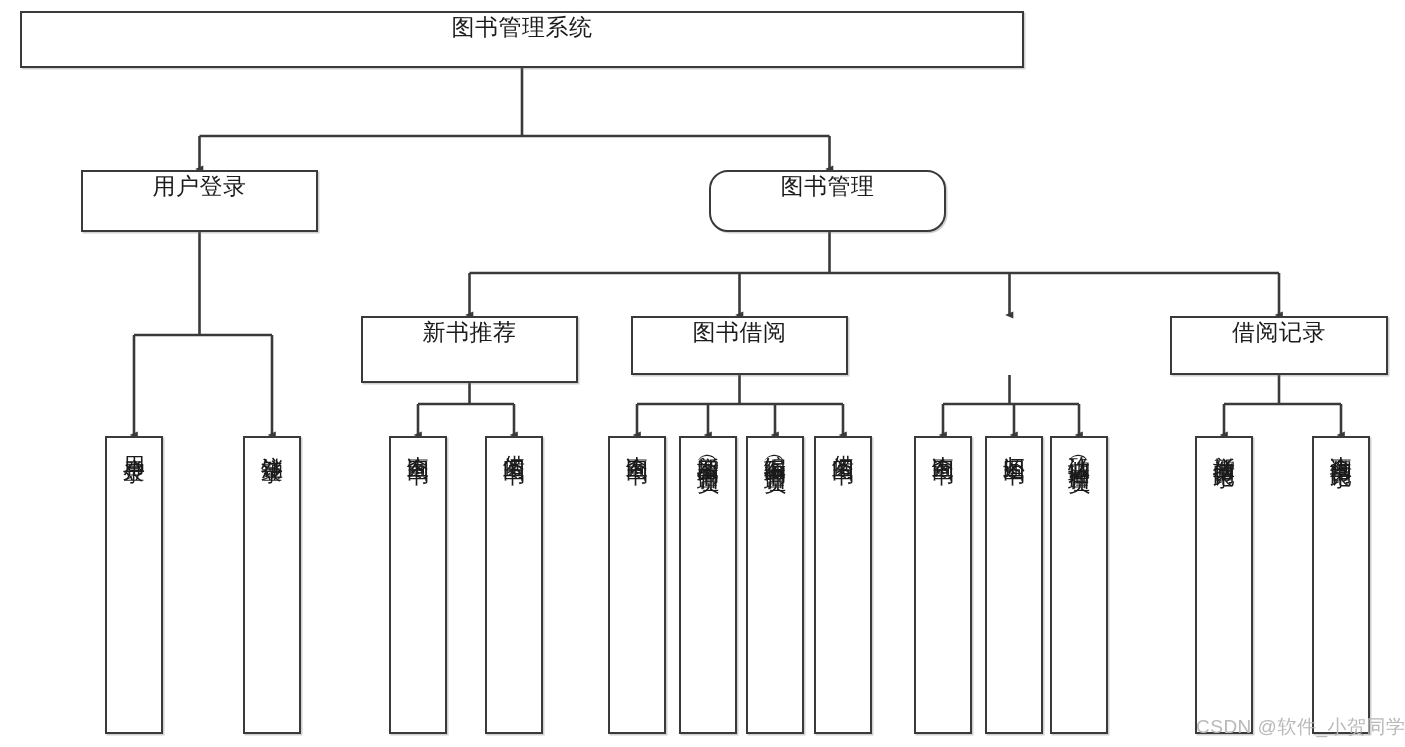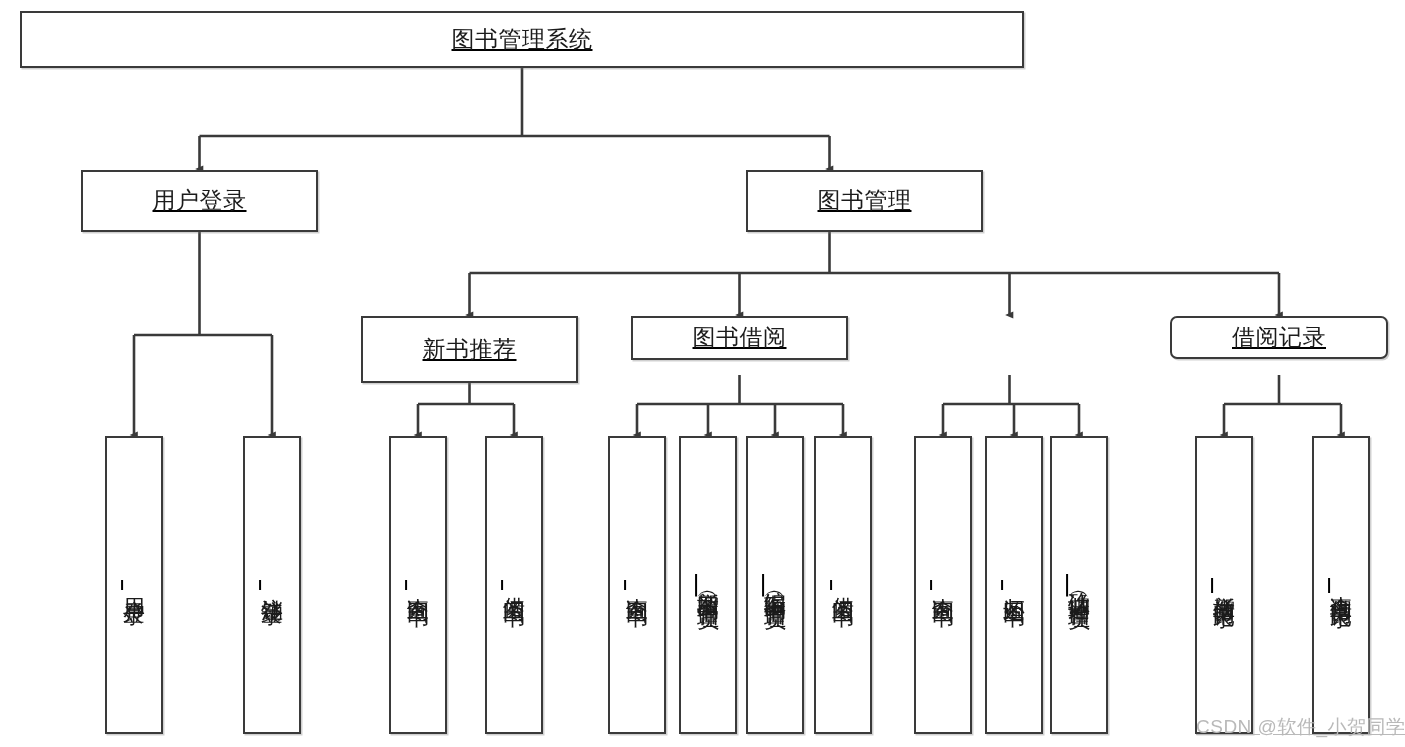--- a/index.html
+++ b/index.html
@@ -24,24 +24,23 @@
     width: 1405px;
     height: 747px;
     display: block;
   }
   .node-box {
     position: absolute;
     box-sizing: border-box;
     border: 2.5px solid #3a3a3a;
     background: #ffffff;
     display: flex;
-    align-items: center;
+    align-items: flex-start;
     justify-content: center;
     box-shadow: 1.5px 1.5px 0 rgba(120,120,120,0.35);
-    text-decoration: underline;
   }
   .node-label {
     color: #1b1b1b;
     font-size: 23px;
     line-height: 1.28;
     letter-spacing: 0.5px;
     text-align: center;
     white-space: nowrap;
   }
   .node-box.vertical .node-label {
@@ -52,21 +51,20 @@
     font-size: 22px;
     max-height: 100%;
   }
   .watermark {
     position: absolute;
     color: #b9b9b9;
     font-size: 19px;
     letter-spacing: 0.5px;
     white-space: nowrap;
     pointer-events: none;
-    text-decoration: underline;
   }
 </style>
 </head>
 <body>
 
 <div id="diagram-root">
 
   <svg class="diagram-canvas" viewBox="0 0 1405 747" aria-hidden="true">
     <defs>
       <marker id="arrowhead" markerWidth="9" markerHeight="9" refX="4.2" refY="4.2" orient="auto" markerUnits="userSpaceOnUse">
@@ -110,31 +108,31 @@
       </g>
   </svg>
 
   <div class="node-box" id="node-root" style="left: 20px; top: 11px; width: 1004px; height: 57px;">
     <span class="node-label">图书管理系统</span>
   </div>
 
   <div class="node-box" id="node-l1_0" style="left: 81px; top: 170px; width: 237px; height: 62px;">
     <span class="node-label">用户登录</span>
   </div>
-  <div class="node-box" id="node-l1_1" style="left: 746px; top: 170px; width: 237px; height: 62px;">
+  <div class="node-box" id="node-l1_1" style="left: 709px; top: 170px; width: 237px; height: 62px; border-radius: 19px;">
     <span class="node-label">图书管理</span>
   </div>
 
   <div class="node-box" id="node-l2_0" style="left: 361px; top: 316px; width: 217px; height: 67px;">
     <span class="node-label">新书推荐</span>
   </div>
-  <div class="node-box" id="node-l2_1" style="left: 631px; top: 316px; width: 217px; height: 44px;">
+  <div class="node-box" id="node-l2_1" style="left: 631px; top: 316px; width: 217px; height: 59px;">
     <span class="node-label">图书借阅</span>
   </div>
-  <div class="node-box" id="node-l2_3" style="left: 1170px; top: 316px; width: 218px; height: 43px; border-radius: 7px;">
+  <div class="node-box" id="node-l2_3" style="left: 1170px; top: 316px; width: 218px; height: 59px;">
     <span class="node-label">借阅记录</span>
   </div>
 
   <div class="node-box vertical" id="node-leaf_0" style="left: 105px; top: 436px; width: 58px; height: 298px;">
     <span class="node-label">用户登录</span>
   </div>
   <div class="node-box vertical" id="node-leaf_1" style="left: 243px; top: 436px; width: 58px; height: 298px;">
     <span class="node-label">注销登录</span>
   </div>
   <div class="node-box vertical" id="node-leaf_2" style="left: 389px; top: 436px; width: 58px; height: 298px;">

